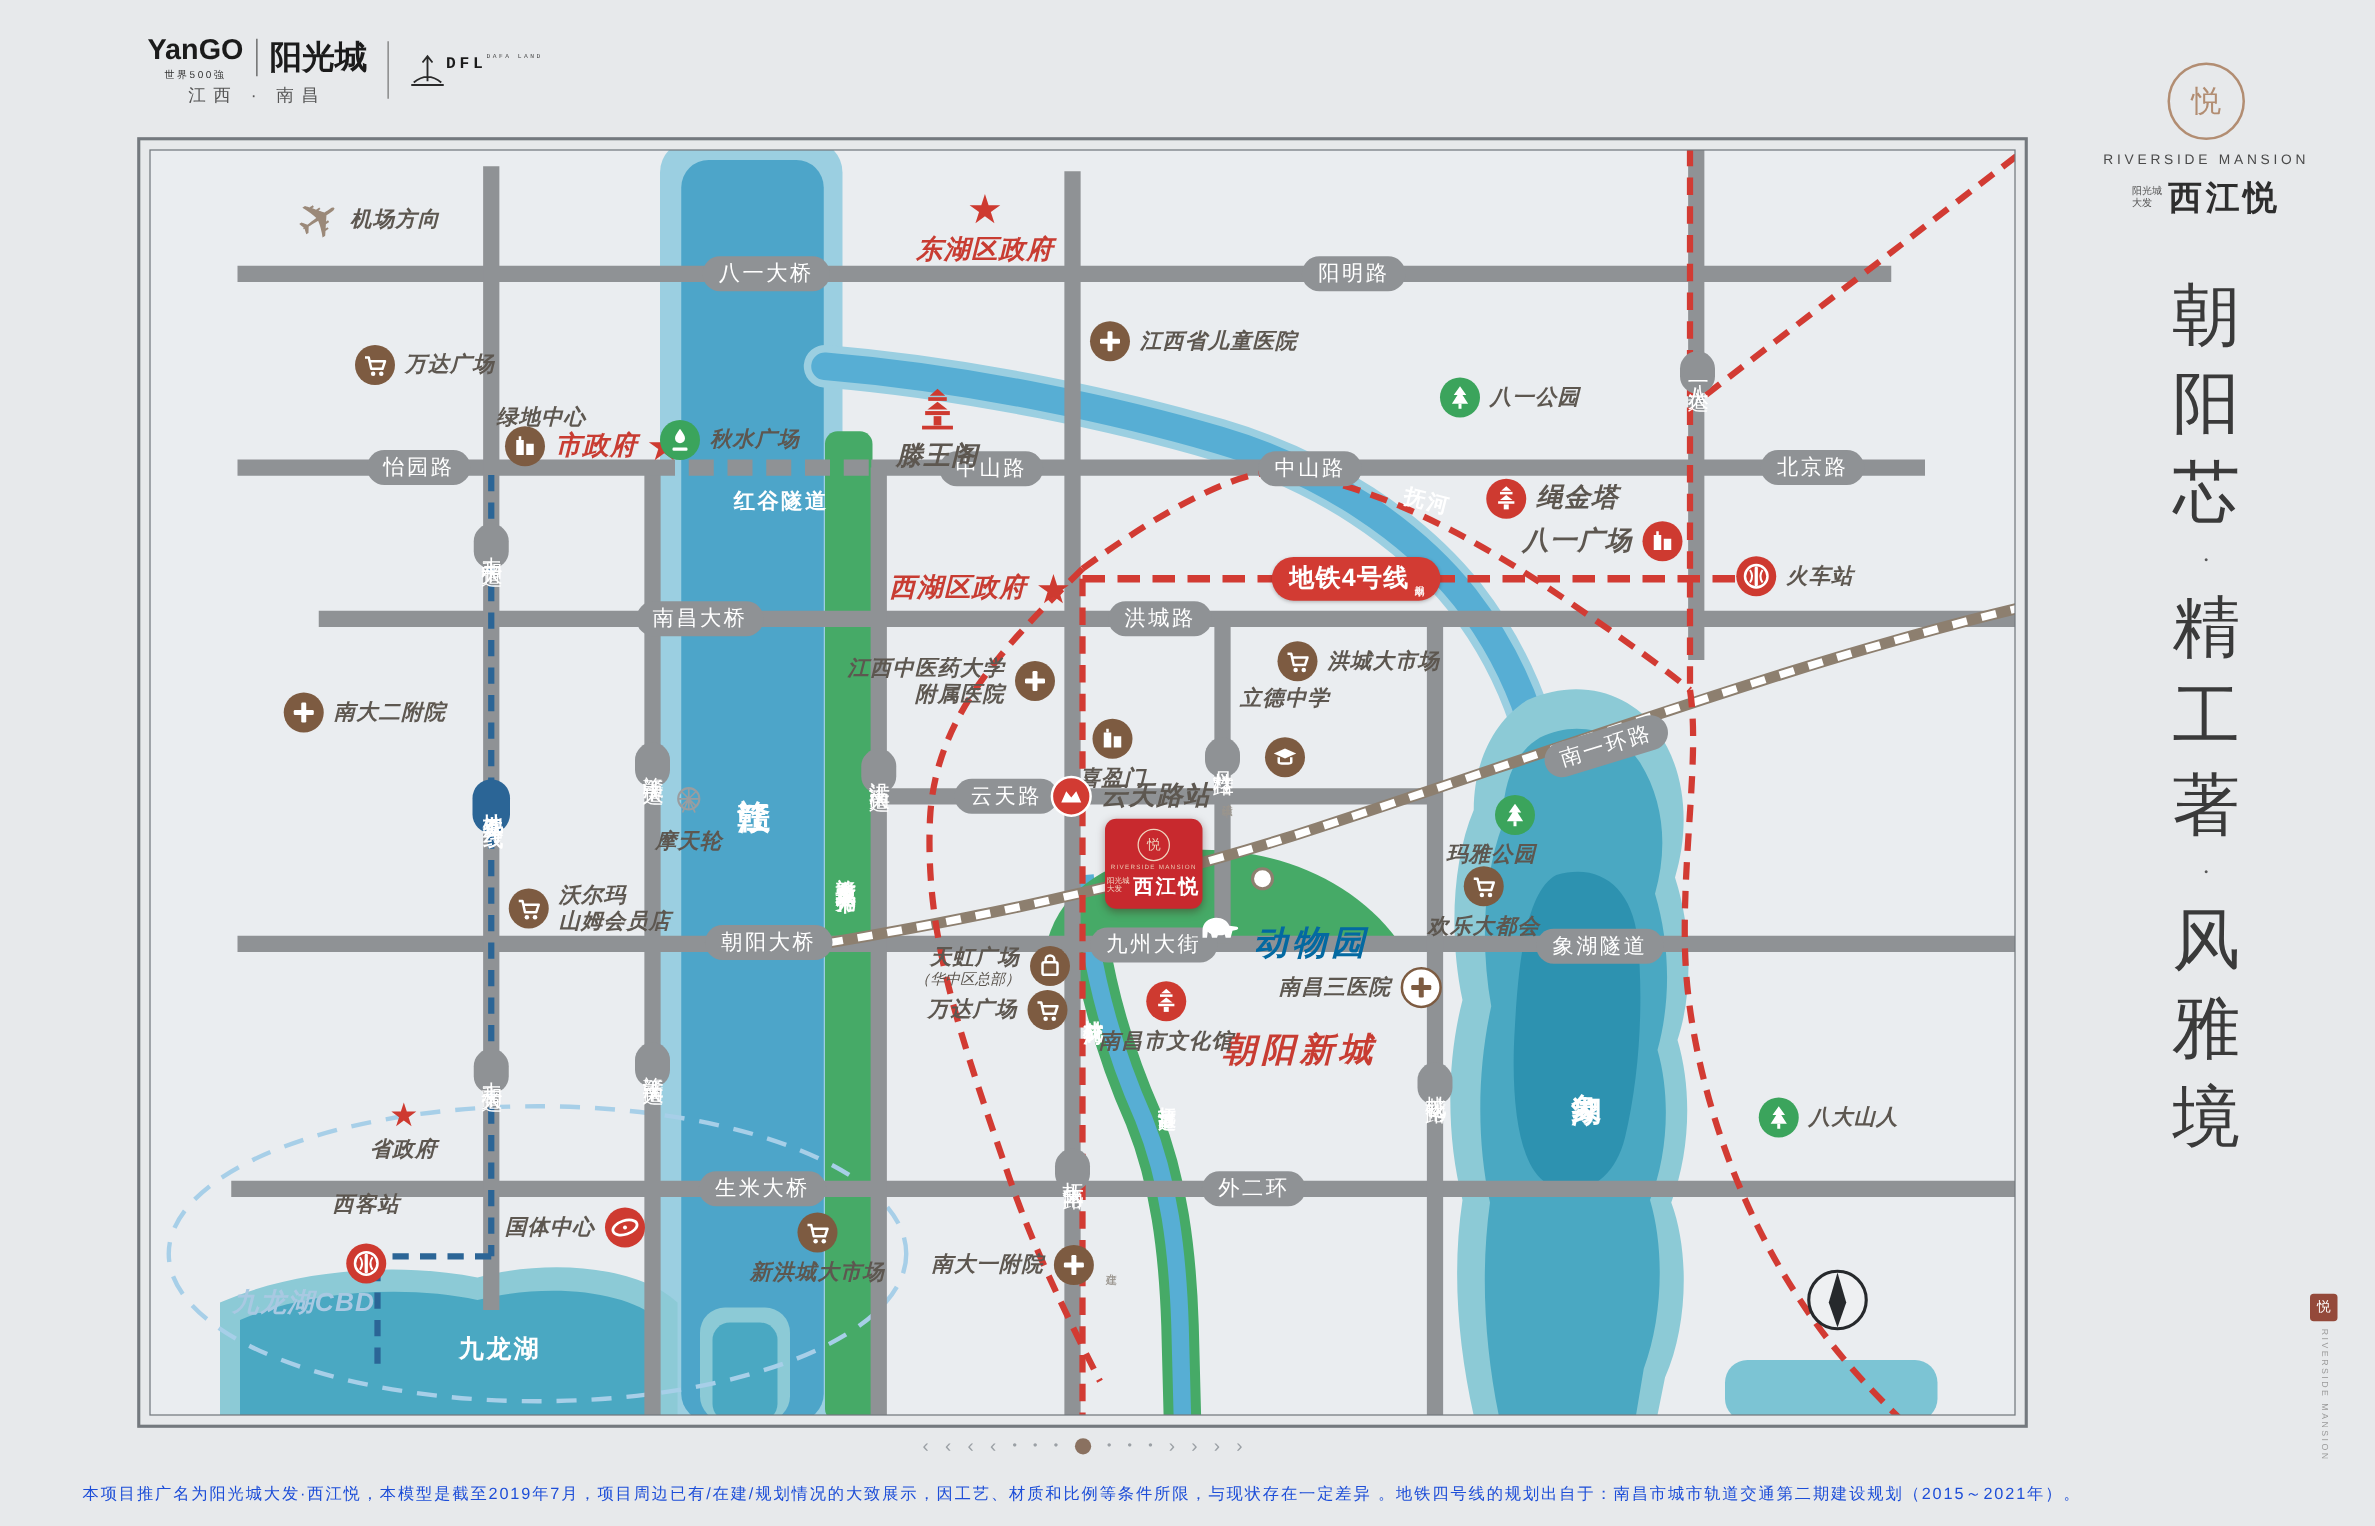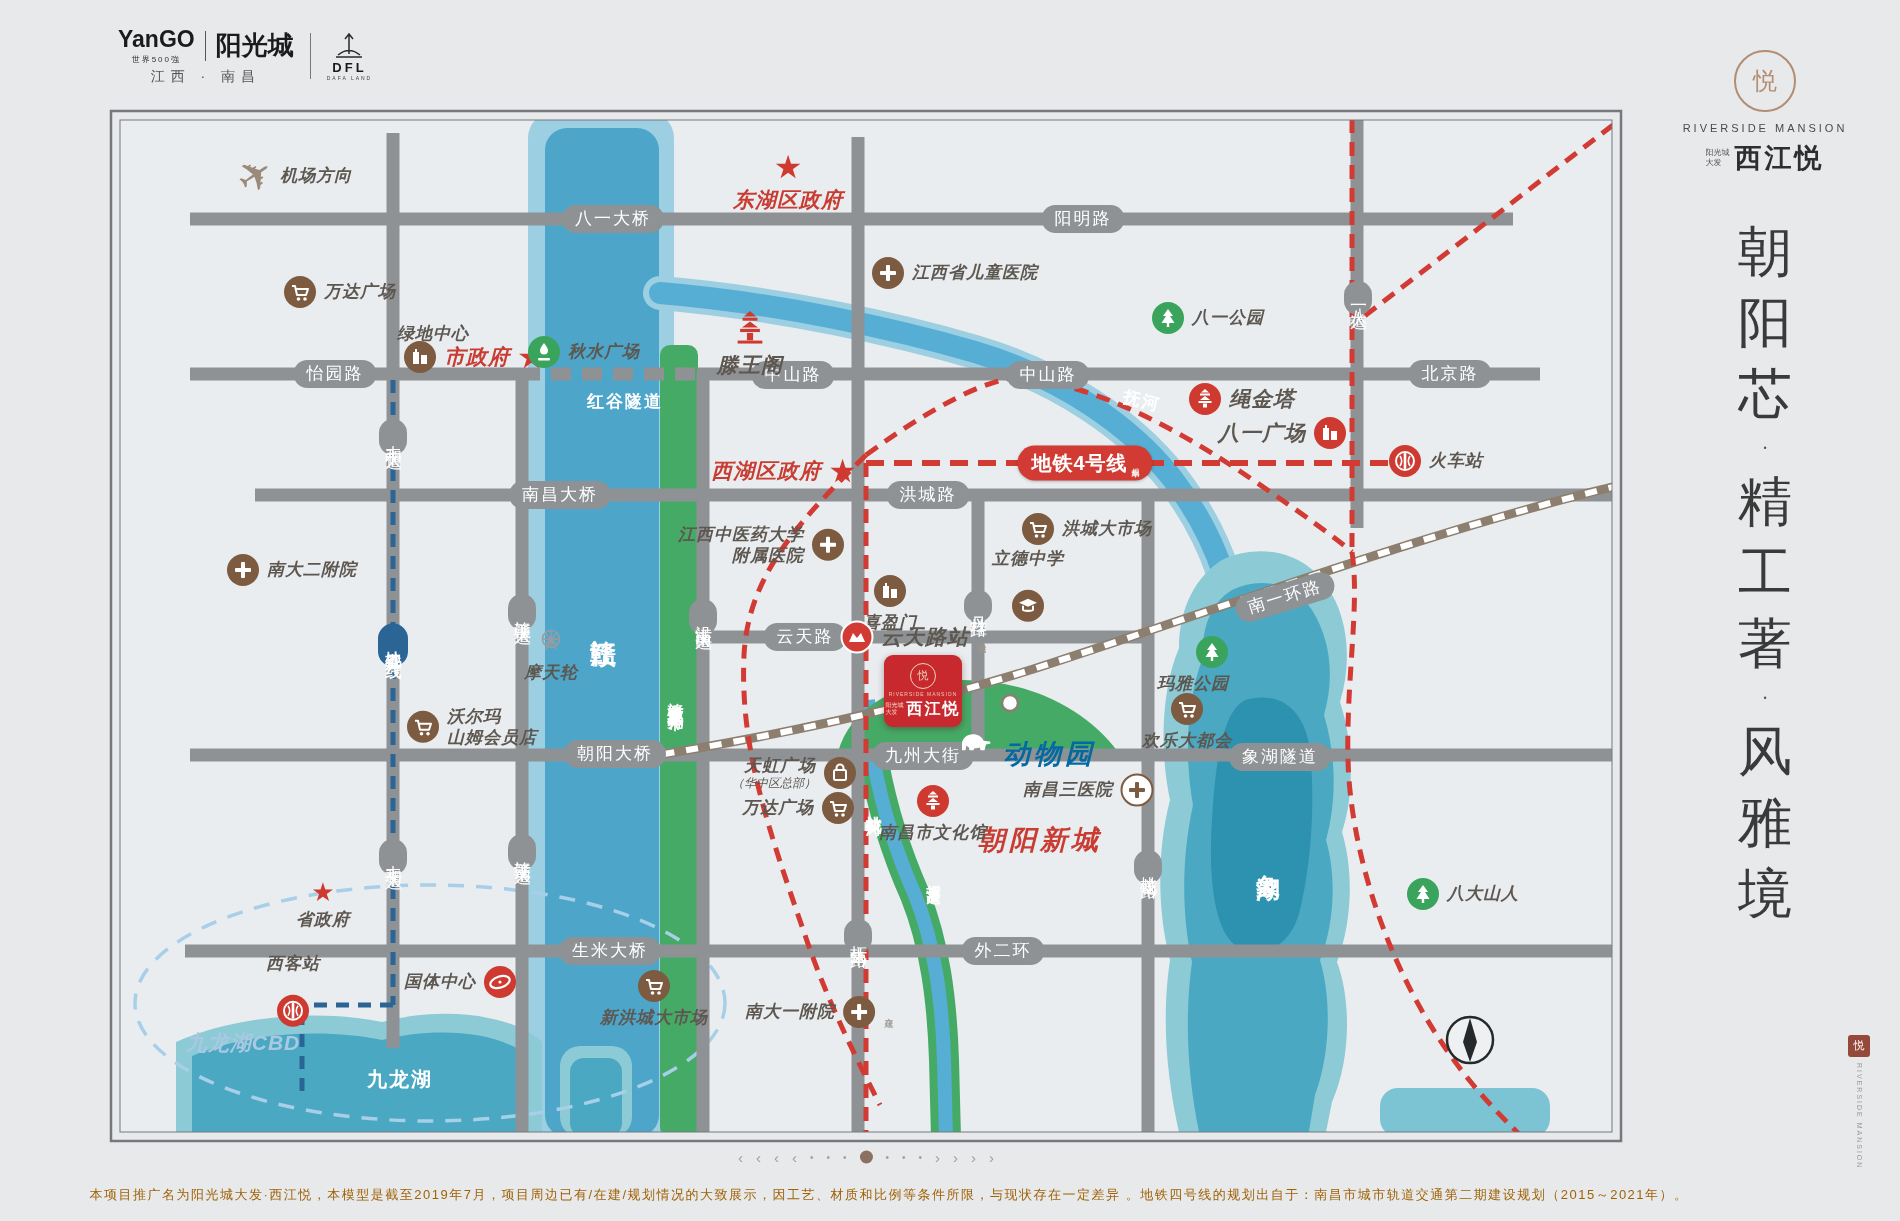--- a/index.html
+++ b/index.html
@@ -11,21 +11,21 @@
   
   #logos{position:absolute;left:118px;top:26px;display:flex;align-items:center;gap:16px;color:#222;}
   .yg-block{display:flex;flex-direction:column;align-items:center;}
   .yg-row{display:flex;align-items:center;gap:10px;}
   .yg-name{font-weight:800;font-size:23px;letter-spacing:0;color:#1b1b1b;}
   .yg-sub{font-size:8px;letter-spacing:2px;color:#333;margin-top:1px;}
   .yg-div{width:1px;height:30px;background:#555;}
   .yg-cn{font-family:"Liberation Serif","DejaVu Serif",serif;font-weight:700;font-size:26px;color:#1b1b1b;}
   .yg-region{font-size:14px;letter-spacing:6px;color:#555;margin-top:3px;}
   .big-div{width:1px;height:46px;background:#777;}
-  .dfl-block{display:flex;flex-direction:column;align-items:center;}
+  .dfl-block{display:flex;flex-direction:row;font-family:Liberation Mono, monospace;}
   .dfl-text{font-weight:800;font-size:13px;letter-spacing:3px;color:#1b1b1b;margin-top:1px;}
   .dfl-sub{font-size:5px;letter-spacing:2px;color:#444;}
 
   
   #brand{position:absolute;left:1630px;top:0;width:270px;height:1221px;}
   .mark-ring{position:absolute;left:50%;top:50px;transform:translateX(-50%);width:58px;height:58px;
      border:2px solid #b28d72;border-radius:50%;display:flex;align-items:center;justify-content:center;}
   .mark-char{font-family:"Liberation Serif","DejaVu Serif",serif;font-size:24px;color:#b28d72;}
   .brand-en{position:absolute;left:50%;top:122px;transform:translateX(-50%);font-size:11px;
      letter-spacing:3px;color:#4a4a4a;white-space:nowrap;}
@@ -95,21 +95,21 @@
   .prj-pre{display:flex;flex-direction:column;font-size:6px;color:#f2d9c6;line-height:1.15;}
   .prj-cn{color:#fff;font-weight:800;font-size:16px;letter-spacing:2px;}
 
   
   #pager{position:absolute;left:866px;top:1157px;transform:translate(-50%,-50%);display:flex;
      align-items:center;gap:13px;color:#9ba0a5;}
   #pager .ar{font-size:15px;line-height:1;}
   #pager .dt{font-size:10px;line-height:1;}
   #pager .bigdot{width:13px;height:13px;border-radius:50%;background:#8a7160;}
   #disclaimer{position:absolute;left:866px;top:1186px;transform:translateX(-50%);width:1600px;
-     text-align:center;font-size:13px;letter-spacing:1.5px;color:#a16207;white-space:nowrap;margin-left:23px;}
+     font-size:13px;letter-spacing:1.5px;color:#1d4ed8;white-space:nowrap;}
 </style>
 </head>
 <body>
 
 <div id="stage">
 
 <svg id="mapsvg" width="1900" height="1221" viewBox="0 0 1900 1221">
   <defs>
     <clipPath id="mapclip">
           <rect x="120" y="120" width="1492" height="1012"></rect>

